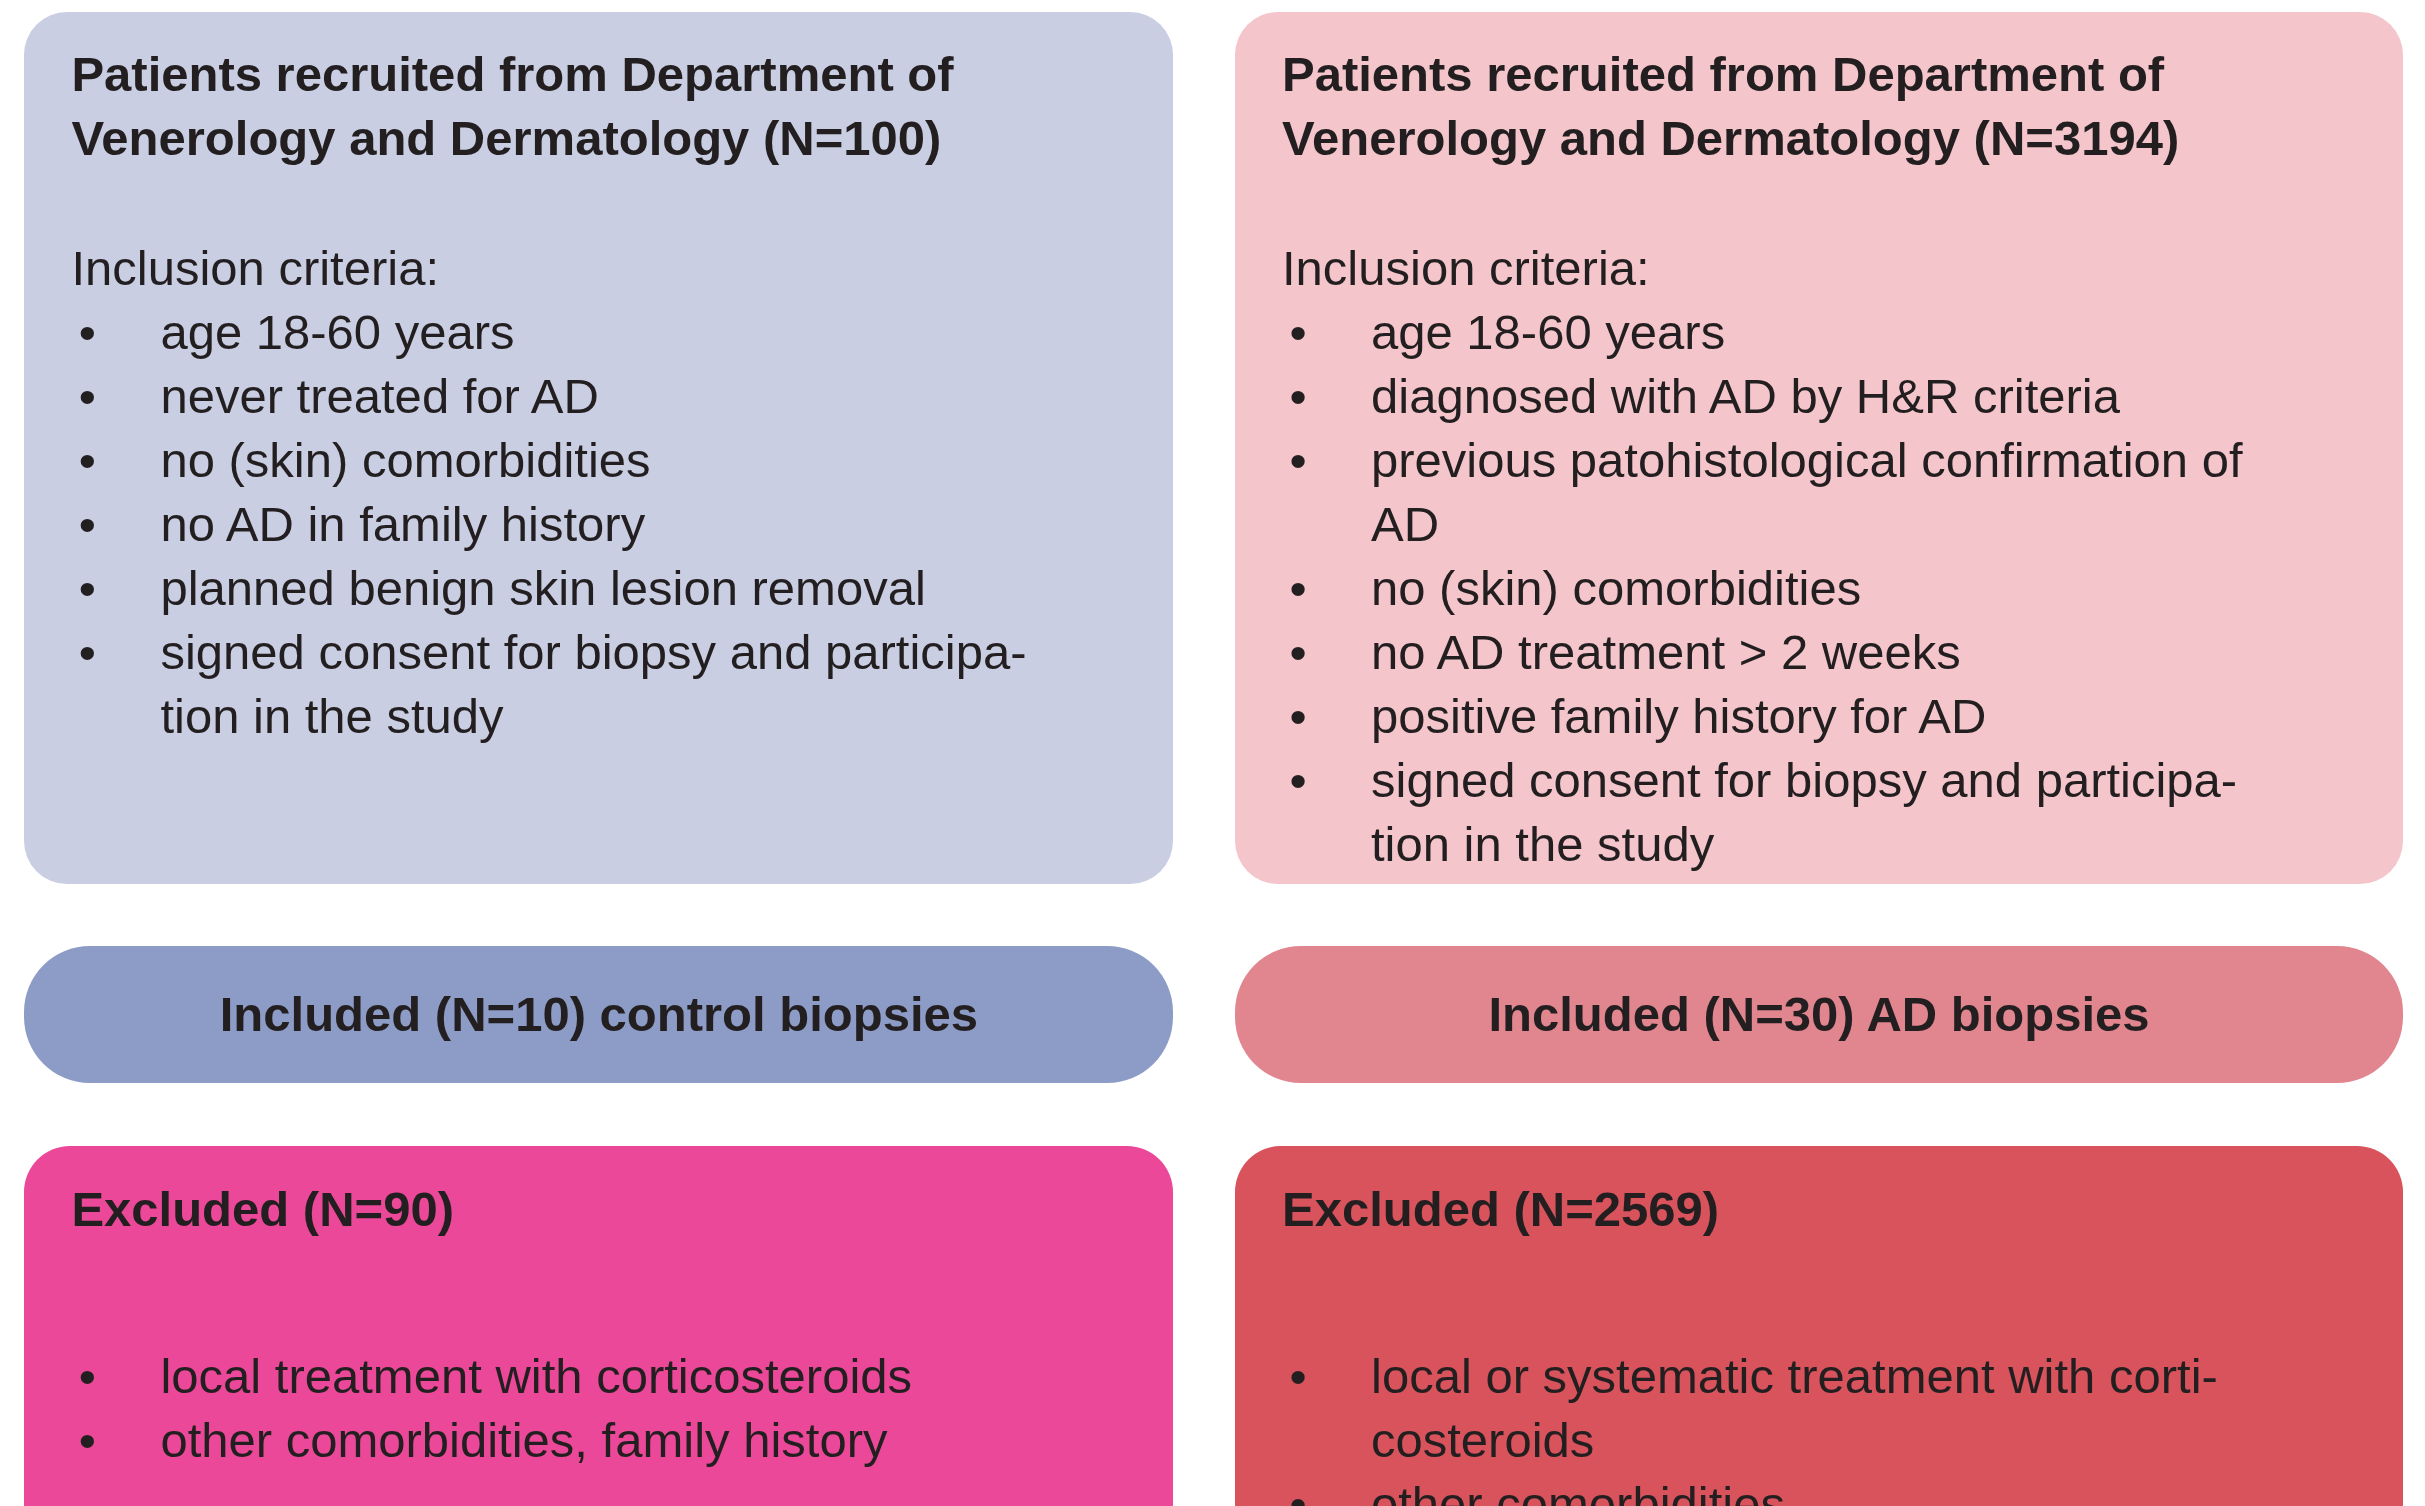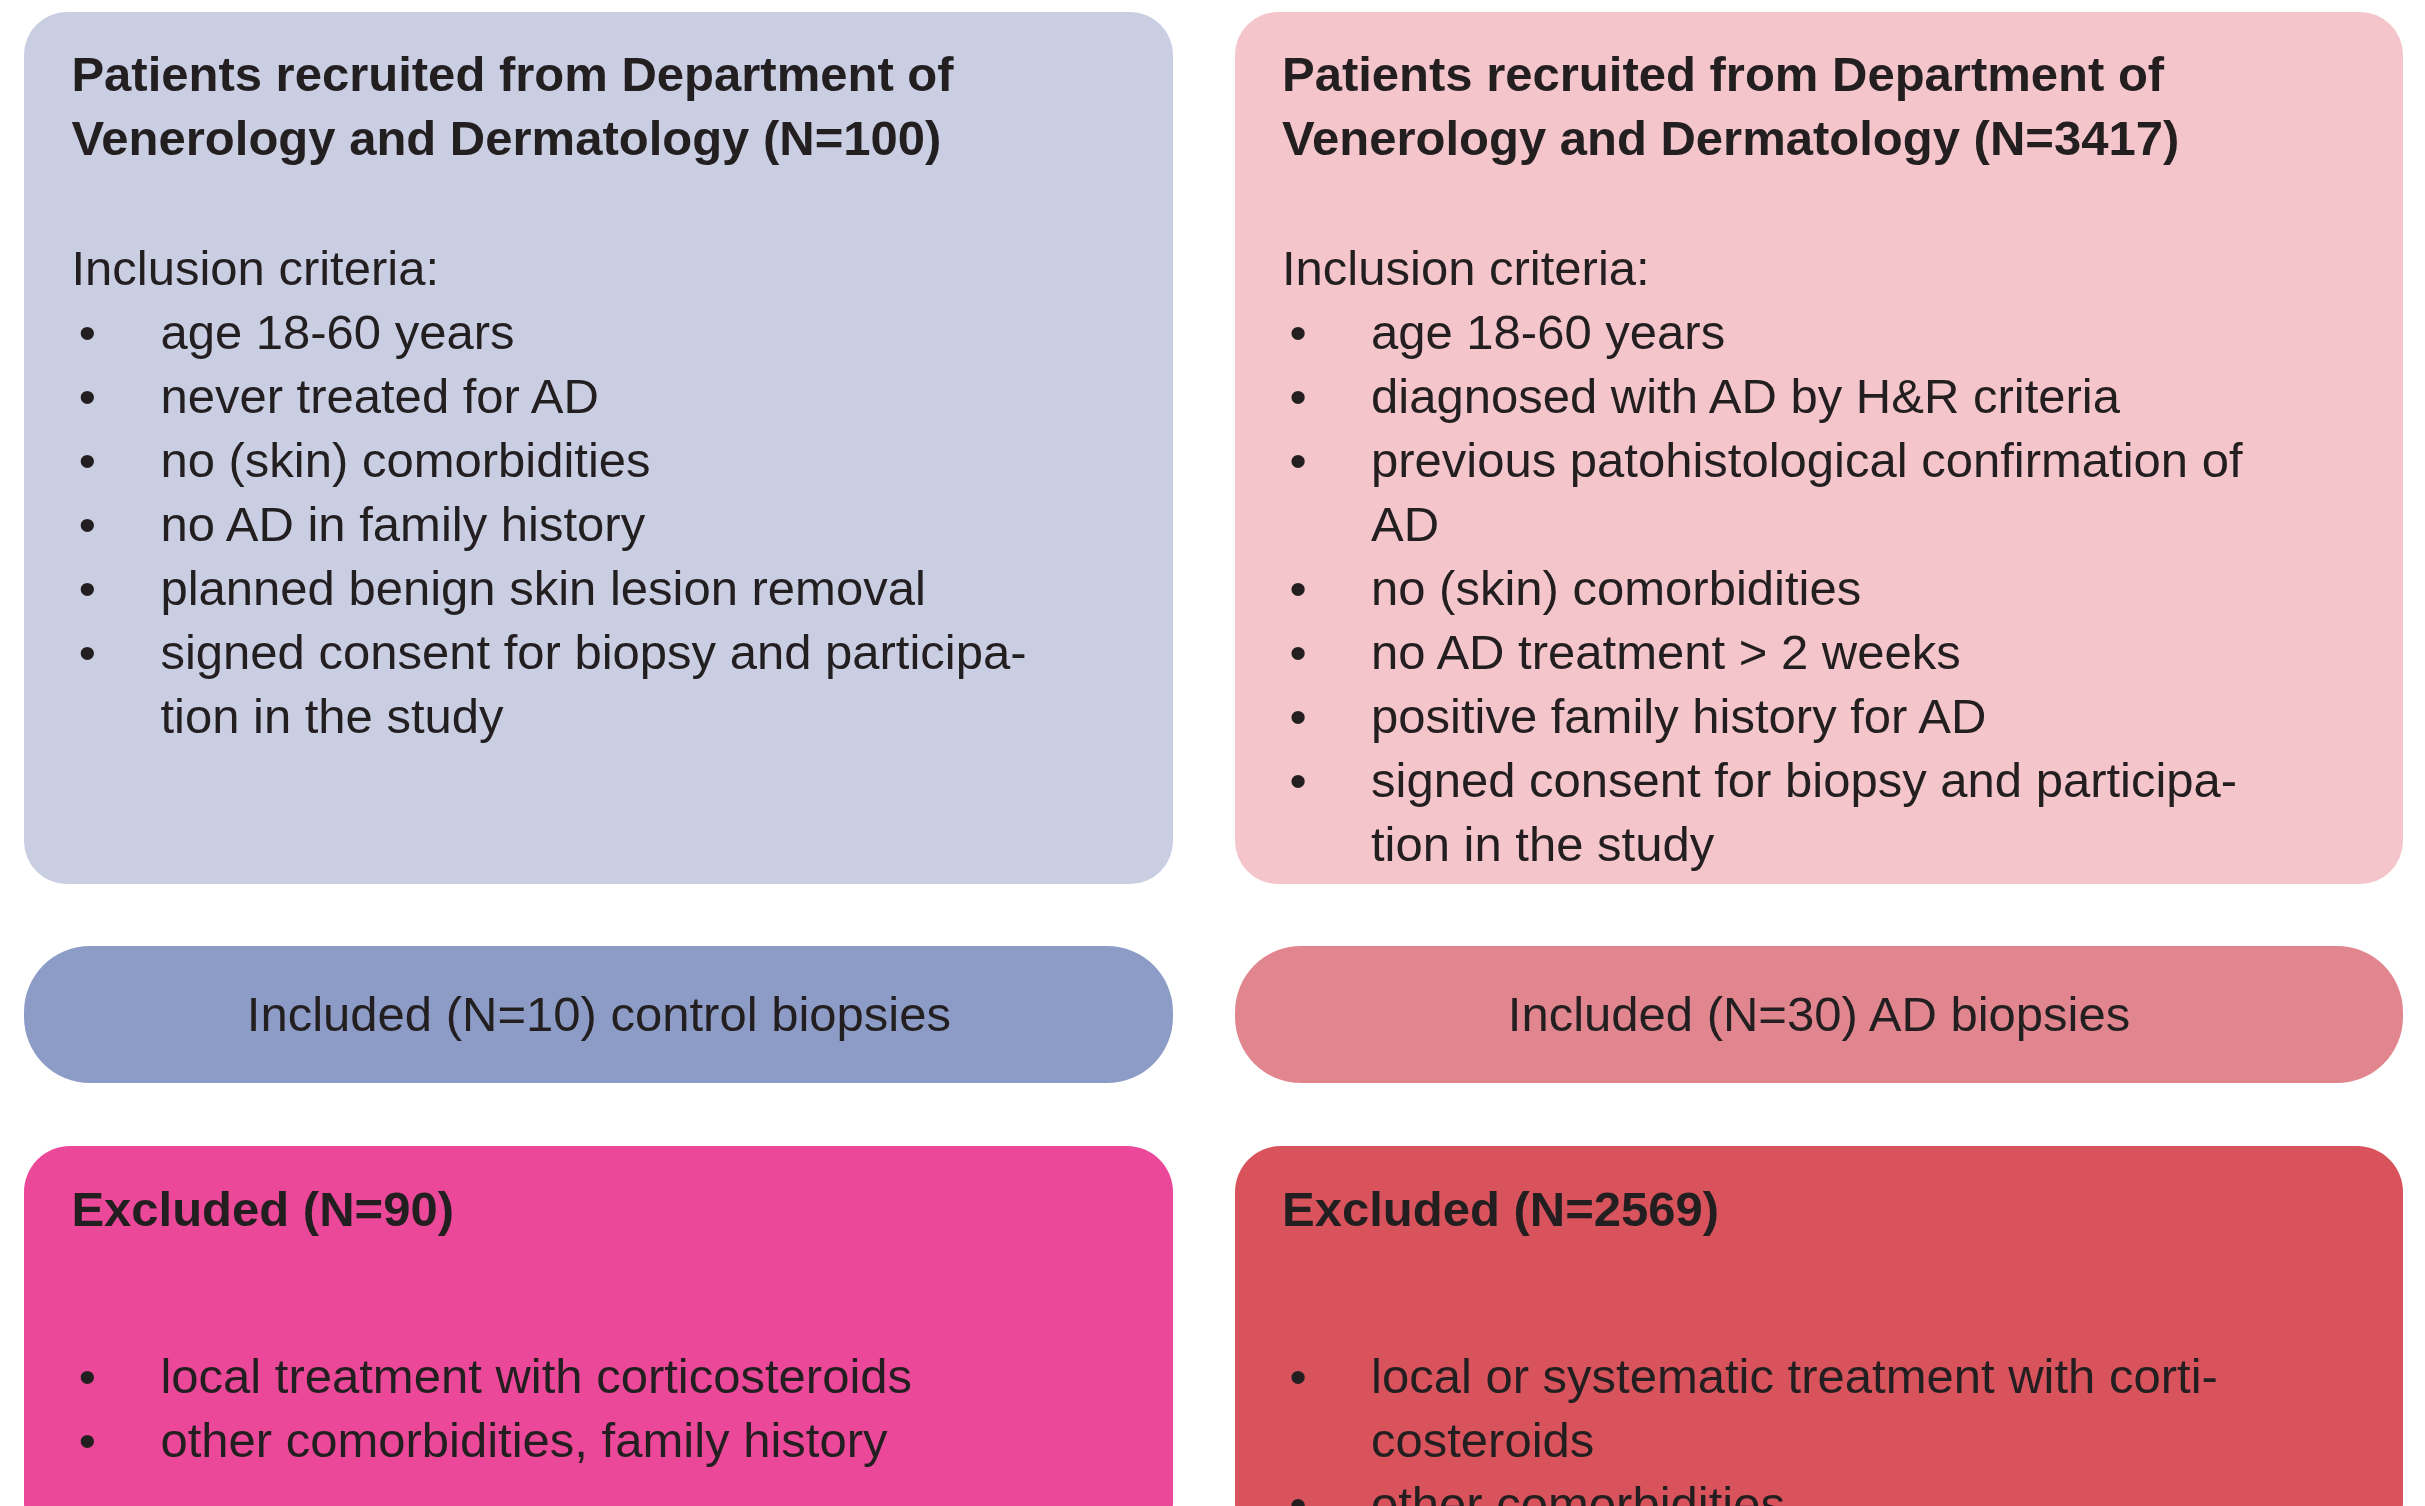--- a/index.html
+++ b/index.html
@@ -60,21 +60,21 @@
   }
 
   
   .included-box {
     height: 137px;
     margin-top: 29.5px;
     border-radius: 66px;
     display: flex;
     align-items: center;
     justify-content: center;
-    font-weight: normal;
+    font-weight: bold;
     text-align: center;
   }
 
   
   .excluded-box {
     height: 403px;
     margin-top: 31px;
     border-radius: 46px;
     padding: 31px 47px 0 47px;
   }
@@ -121,21 +121,21 @@
         <li>local treatment with corticosteroids</li>
         <li>other comorbidities, family history</li>
       </ul>
     </div>
 
   </div>
 
   <div class="col col-right">
 
     <div class="box recruit-box bg-ad-light">
-      <p class="recruit-title">Patients recruited from Department of Venerology and Dermatology (N=3417)</p>
+      <p class="recruit-title">Patients recruited from Department of Venerology and Dermatology (N=3194)</p>
       <p class="criteria-heading">Inclusion criteria:</p>
       <ul class="bullets">
         <li>age 18-60 years</li>
         <li>diagnosed with AD by H&amp;R criteria</li>
         <li>previous patohistological confirmation of
 AD</li>
         <li>no (skin) comorbidities</li>
         <li>no AD treatment &gt; 2 weeks</li>
         <li>positive family history for AD</li>
         <li>signed consent for biopsy and participa-

